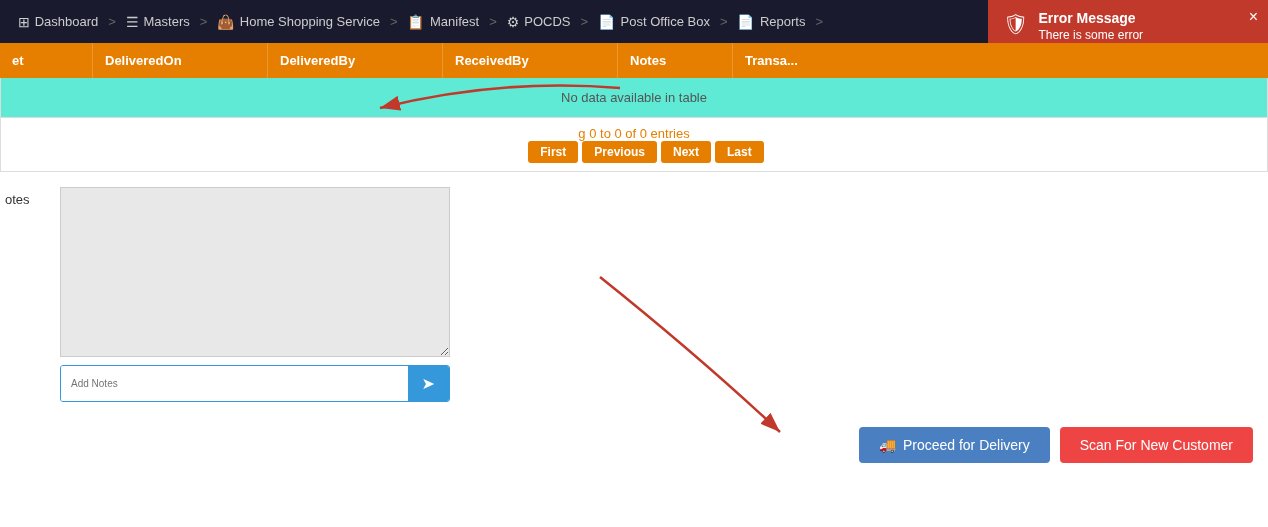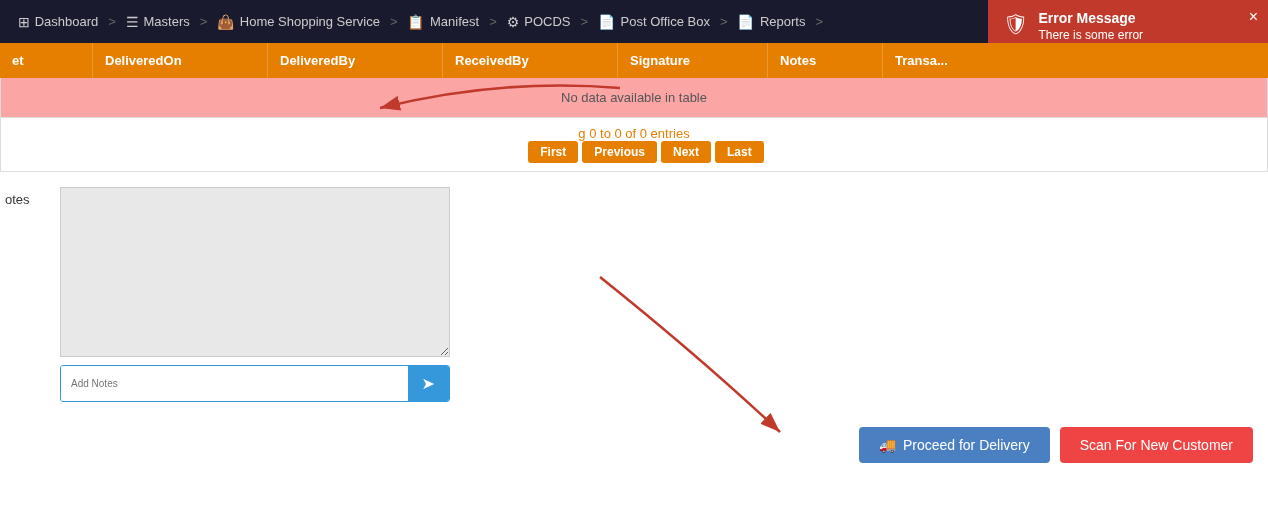--- a/index.html
+++ b/index.html
@@ -87,21 +87,21 @@
       flex-shrink: 0;
     }
     .th-cell:last-child { border-right: none; flex: 1; }
 
     
     .table-body {
       padding: 12px;
       text-align: center;
       color: #555;
       font-size: 13px;
-      background: #fca5a5;
+      background: #5eead4;
       border: 1px solid #ddd;
       border-top: none;
       min-height: 40px;
     }
 
     
     .pagination-bar {
       display: flex;
       align-items: center;
       justify-content: space-between;
@@ -271,21 +271,20 @@
       </div>
       <button class="error-close">×</button>
     </div>
   </nav>
 
   <div class="table-header-row">
     <div class="th-cell" style="width:93px">et</div>
     <div class="th-cell" style="width:175px">DeliveredOn</div>
     <div class="th-cell" style="width:175px">DeliveredBy</div>
     <div class="th-cell" style="width:175px">ReceivedBy</div>
-    <div class="th-cell" style="width:150px">Signature</div>
     <div class="th-cell" style="width:115px">Notes</div>
     <div class="th-cell">Transa...</div>
   </div>
 
   <div style="position:relative;">
     <div class="table-body">
       <span>No data available in table</span>
     </div>
 
     <svg class="arrow-svg" style="top:-5px; left:300px; width:350px; height:80px;" viewBox="0 0 350 80">

